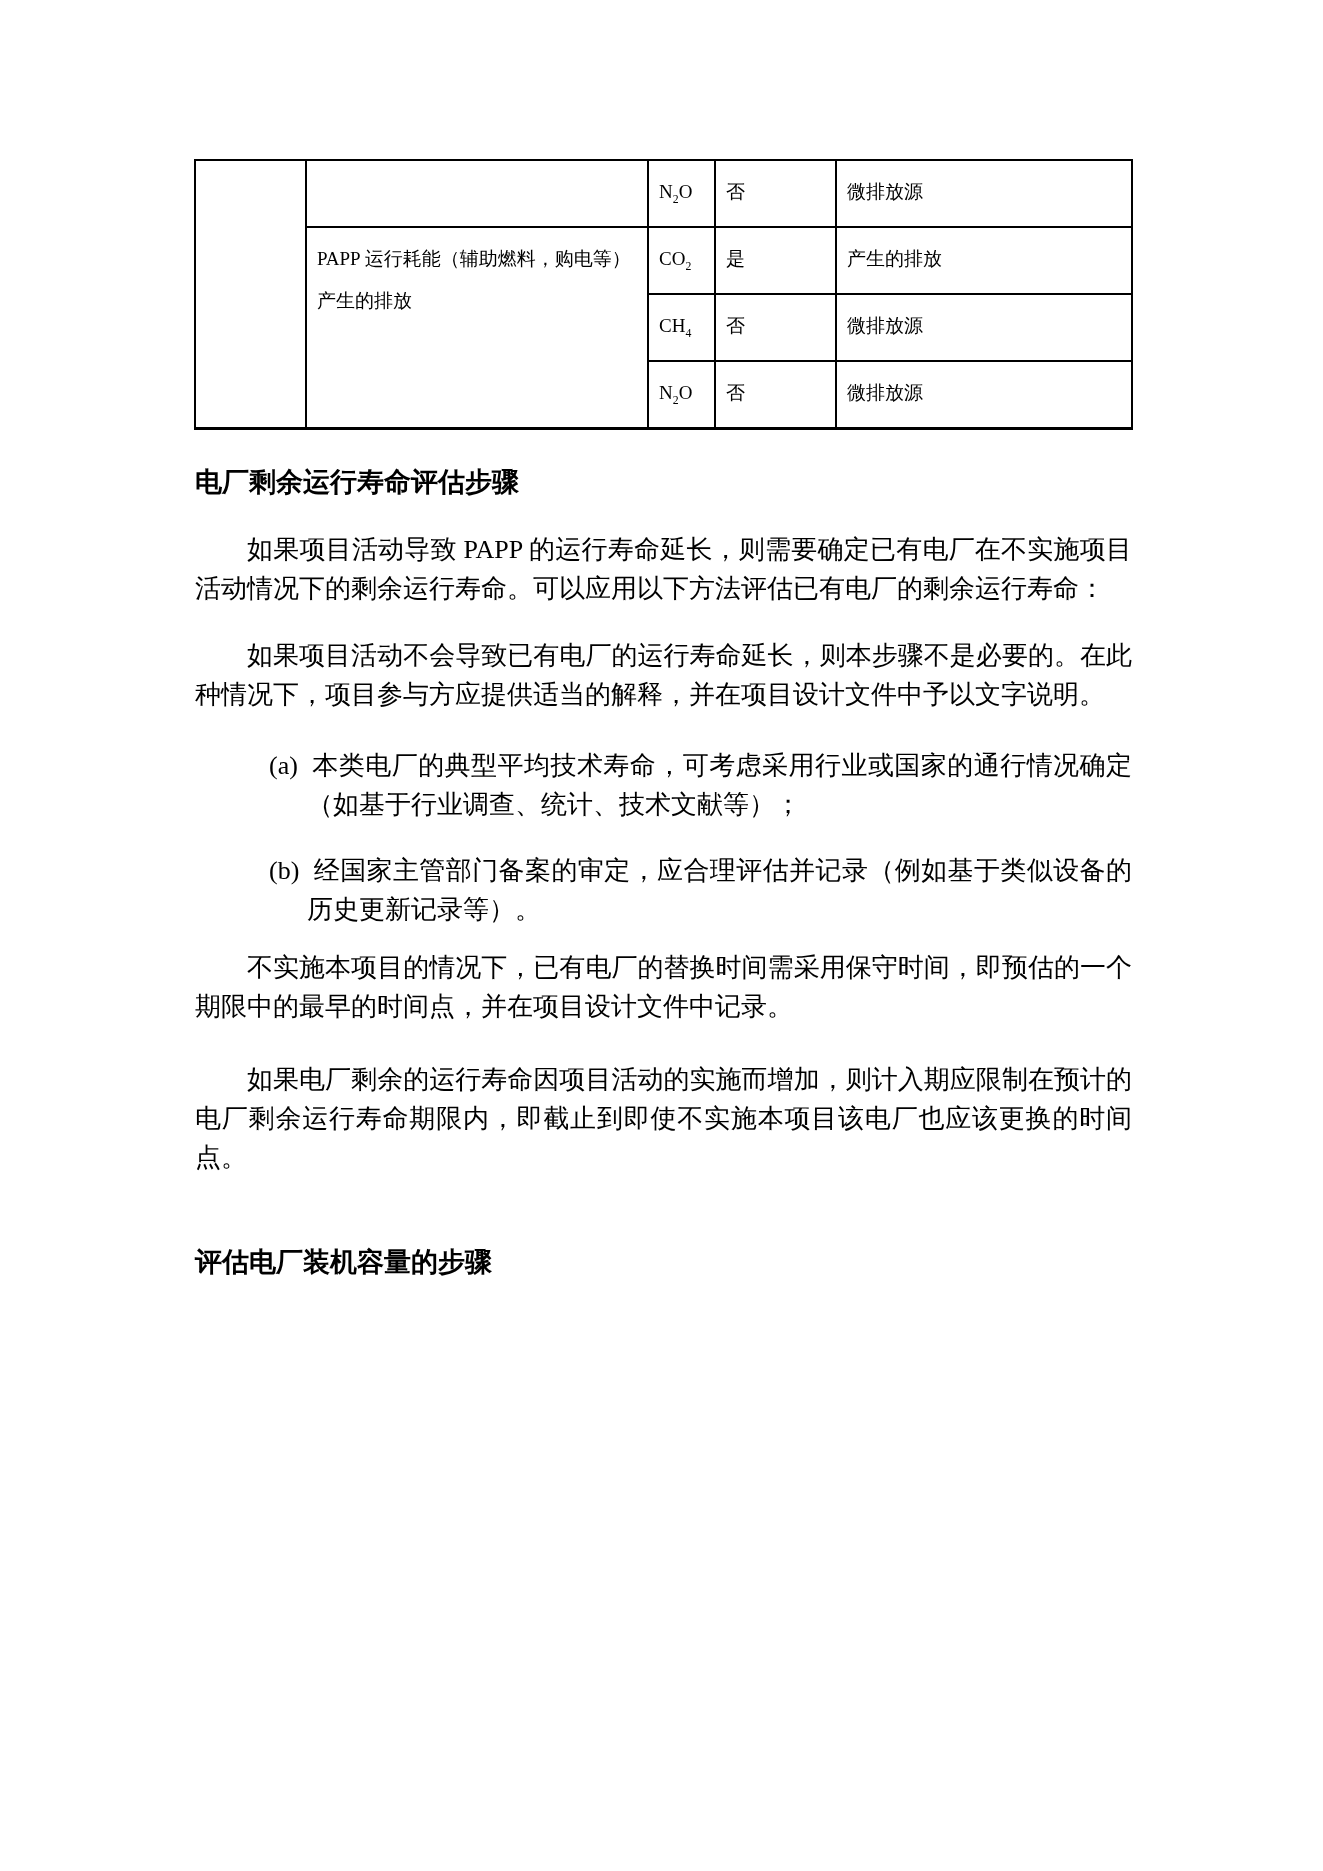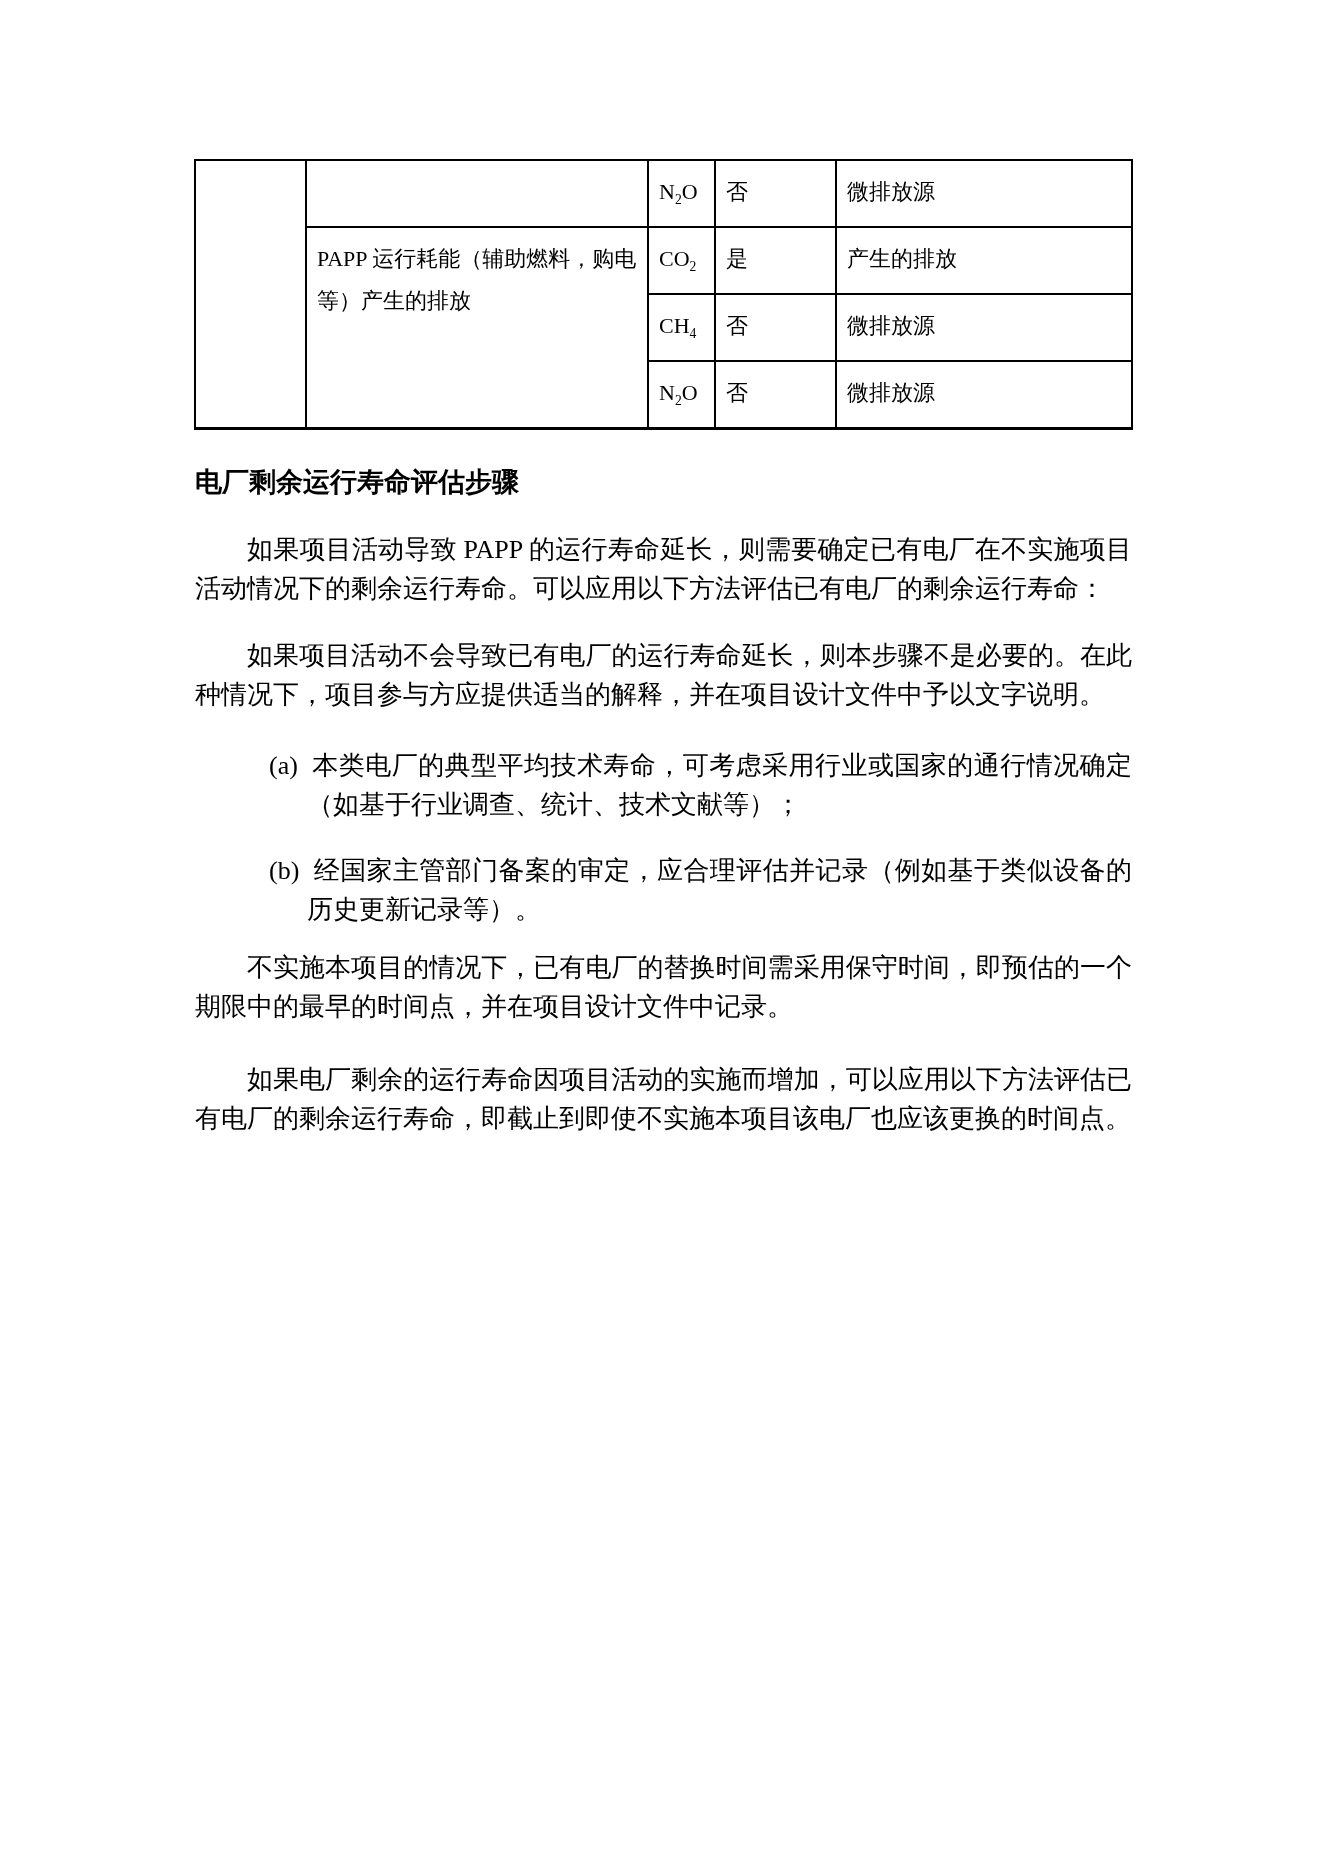--- a/index.html
+++ b/index.html
@@ -24,21 +24,21 @@
     table-layout: fixed;
     width: 937px;
     margin: 159px 0 0 194px;
     border: 2px solid #000;
     border-bottom-width: 3px;
   }
   table.src-table td {
     border: 2px solid #000;
     vertical-align: top;
     padding: 10px 8px 0 10px;
-    font-size: 22px;
+    font-size: 19px;
     line-height: 42px;
     height: 67px;
   }
   table.src-table td.c-desc { line-height: 42px; }
   table.src-table sub {
     font-size: 0.62em;
     line-height: 0;
   }
   
   .content {
@@ -118,19 +118,20 @@
     <p class="para p-std">如果项目活动导致 PAPP 的运行寿命延长，则需要确定已有电厂在不实施项目活动情况下的剩余运行寿命。可以应用以下方法评估已有电厂的剩余运行寿命：</p>
 
     <p class="para p-std">如果项目活动不会导致已有电厂的运行寿命延长，则本步骤不是必要的。在此种情况下，项目参与方应提供适当的解释，并在项目设计文件中予以文字说明。</p>
 
     <p class="list-item p-mt32"><span class="list-marker">(a)</span><span>本类电厂的典型平均技术寿命，可考虑采用行业或国家的通行情况确定（如基于行业调查、统计、技术文献等）；</span></p>
 
     <p class="list-item p-mt27"><span class="list-marker">(b)</span><span>经国家主管部门备案的审定，应合理评估并记录（例如基于类似设备的历史更新记录等）。</span></p>
 
     <p class="para p-mt25">不实施本项目的情况下，已有电厂的替换时间需采用保守时间，即预估的一个期限中的最早的时间点，并在项目设计文件中记录。</p>
 
-    <p class="para p-mt34">如果电厂剩余的运行寿命因项目活动的实施而增加，可以应用以下方法评估已有电厂的剩余运行寿命，即截止到即使不实施本项目该电厂也应该更换的时间点。</p>
+    <p class="para p-mt34">如果电厂剩余的运行寿命因项目活动的实施而增加，则计入期应限制在预计的电厂剩余运行寿命期限内，即截止到即使不实施本项目该电厂也应该更换的时间点。</p>
 
+    <div class="heading h-second">评估电厂装机容量的步骤</div>
 
 
   </div>
 
 </div>
 
 </body></html>

